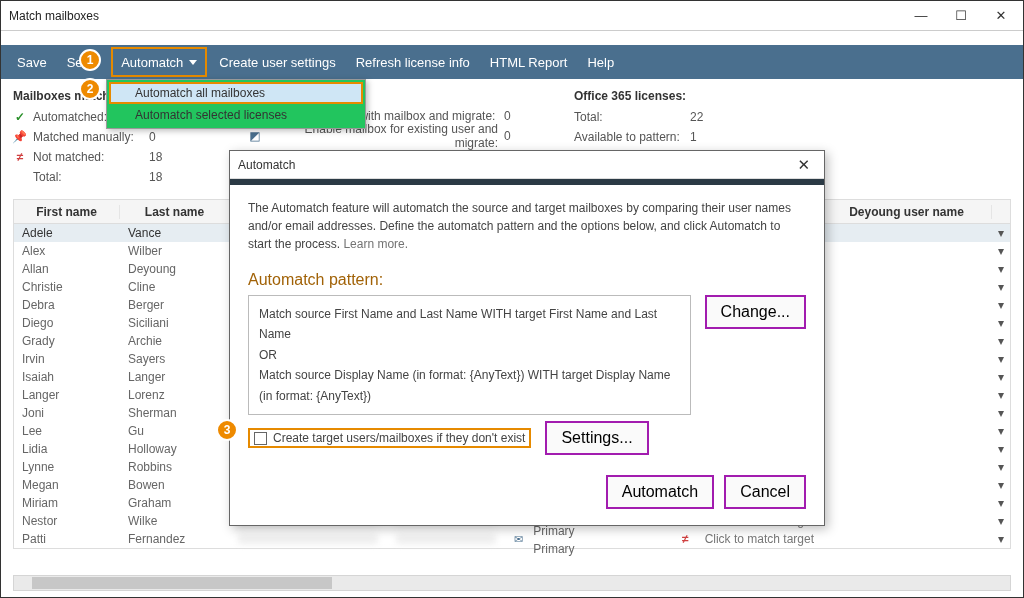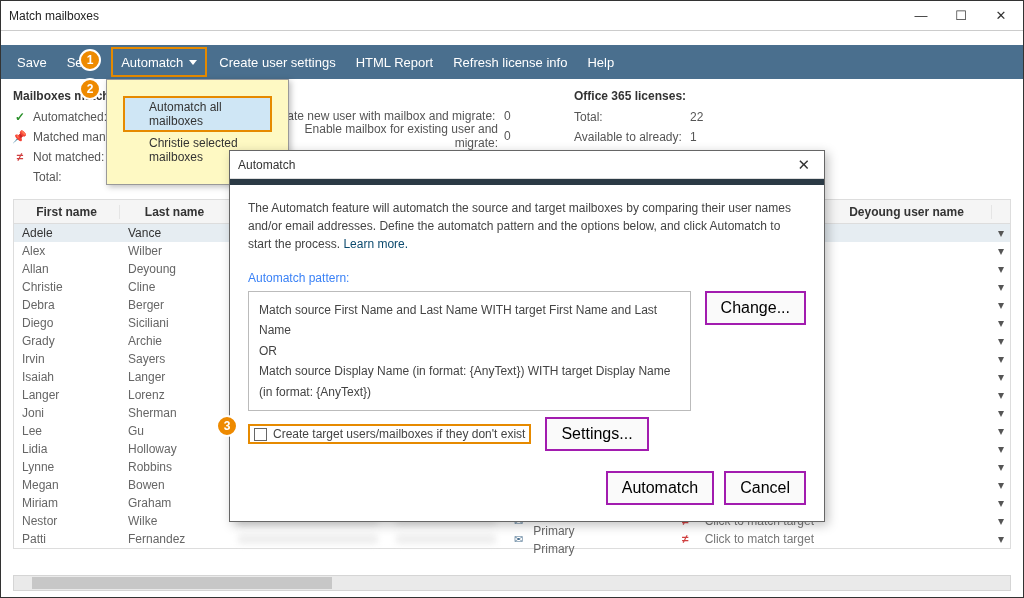--- a/index.html
+++ b/index.html
@@ -94,26 +94,26 @@
   .icon-sm { width: 14px; display: flex; justify-content: center; color: #6a6; }
   .icon-green { color: #2a902a; font-weight: bold; }
   .icon-red { color: #d04040; font-weight: bold; }
   .icon-gray { color: #888; }
   .icon-blue { color: #4a6f8e; }
 
   .submenu {
     position: absolute;
     left: 105px;
     top: 78px;
-    width: 183px;
-    background: #fef9c3;
+    width: 260px;
+    background: #22c55e;
     border: 1px solid #999;
     box-shadow: 2px 2px 6px rgba(0,0,0,0.25);
     z-index: 40;
-    padding: 16px;
+    padding: 2px;
   }
   .submenu-item {
     padding: 4px 6px 4px 26px;
     position: relative;
     font-size: 12px;
   }
   .submenu-item.hl {
     background: #cfe6f5;
     border: 2px solid #e68a00;
     padding: 2px 4px 2px 24px;
@@ -192,22 +192,22 @@
     align-items: center;
     padding: 0 8px;
     font-size: 12px;
     border-bottom: 1px solid #ddd;
   }
   .dlg-title .spacer { flex: 1; }
   .dlg-close { font-size: 15px; padding: 0 6px; cursor: default; }
   .dlg-stripe { height: 6px; background: #2b3a45; }
   .dlg-body { padding: 14px 18px 16px 18px; }
   .dlg-desc { font-size: 12px; color: #444; line-height: 1.5; }
-  .dlg-desc a { color: #0c4a6e; text-decoration: none; }
-  .dlg-label { margin-top: 18px; font-size: 12px; color: #3b82f6; }
+  .dlg-desc a { color: #737373; text-decoration: none; }
+  .dlg-label { margin-top: 18px; font-size: 16px; color: #a16207; }
   .pattern-row { display: flex; gap: 14px; margin-top: 6px; align-items: flex-start;}
   .pattern-box {
     flex: 1;
     border: 1px solid #bbb;
     padding: 8px 10px;
     font-size: 12px;
     color: #444;
     line-height: 1.7;
   }
   .pattern-box .or { font-weight: normal; }
@@ -240,31 +240,31 @@
   <div class="topspace"></div>
 
   <div class="menubar">
     <div class="menubtn">Save</div>
     <div class="menubtn">Selec</div>
     <div class="menubtn highlighted">
       <span>Automatch</span>
       <span class="dropdown-arrow"></span>
     </div>
     <div class="menubtn">Create user settings</div>
+    <div class="menubtn">Refresh license info</div>
     <div class="menubtn">HTML Report</div>
-    <div class="menubtn">Refresh license info</div>
     <div class="menubtn">Help</div>
   </div>
 
   <div class="badge" style="left:78px; top:48px;">1</div>
   <div class="badge" style="left:78px; top:77px;">2</div>
 
   <div class="submenu">
     <div class="submenu-item hl">Automatch all mailboxes</div>
-    <div class="submenu-item">Christie selected mailboxes</div>
+    <div class="submenu-item">Automatch selected licenses</div>
   </div>
 
   <div class="content">
 
     <div class="top-info">
 
       <div class="info-col" style="min-width:195px;">
         <div class="info-title">Mailboxes matchin</div>
         <div class="info-row">
           <span class="icon-sm icon-green">✓</span>
@@ -310,21 +310,21 @@
         </div>
       </div>
 
       <div class="info-col" style="min-width:200px;">
         <div class="info-title">Office 365 licenses:</div>
         <div class="info-row">
           <span class="label" style="width:110px;">Total:</span>
           <span class="val">22</span>
         </div>
         <div class="info-row">
-          <span class="label" style="width:110px;">Available to already:</span>
+          <span class="label" style="width:110px;">Available to pattern:</span>
           <span class="val">1</span>
         </div>
       </div>
     </div>
 
     <div class="grid-wrap">
       <div class="grid-head">
         <div class="gh-cell gh-fn">First name</div>
         <div class="gh-cell gh-ln">Last name</div>
         <div class="gh-cell gh-spacer"></div>

